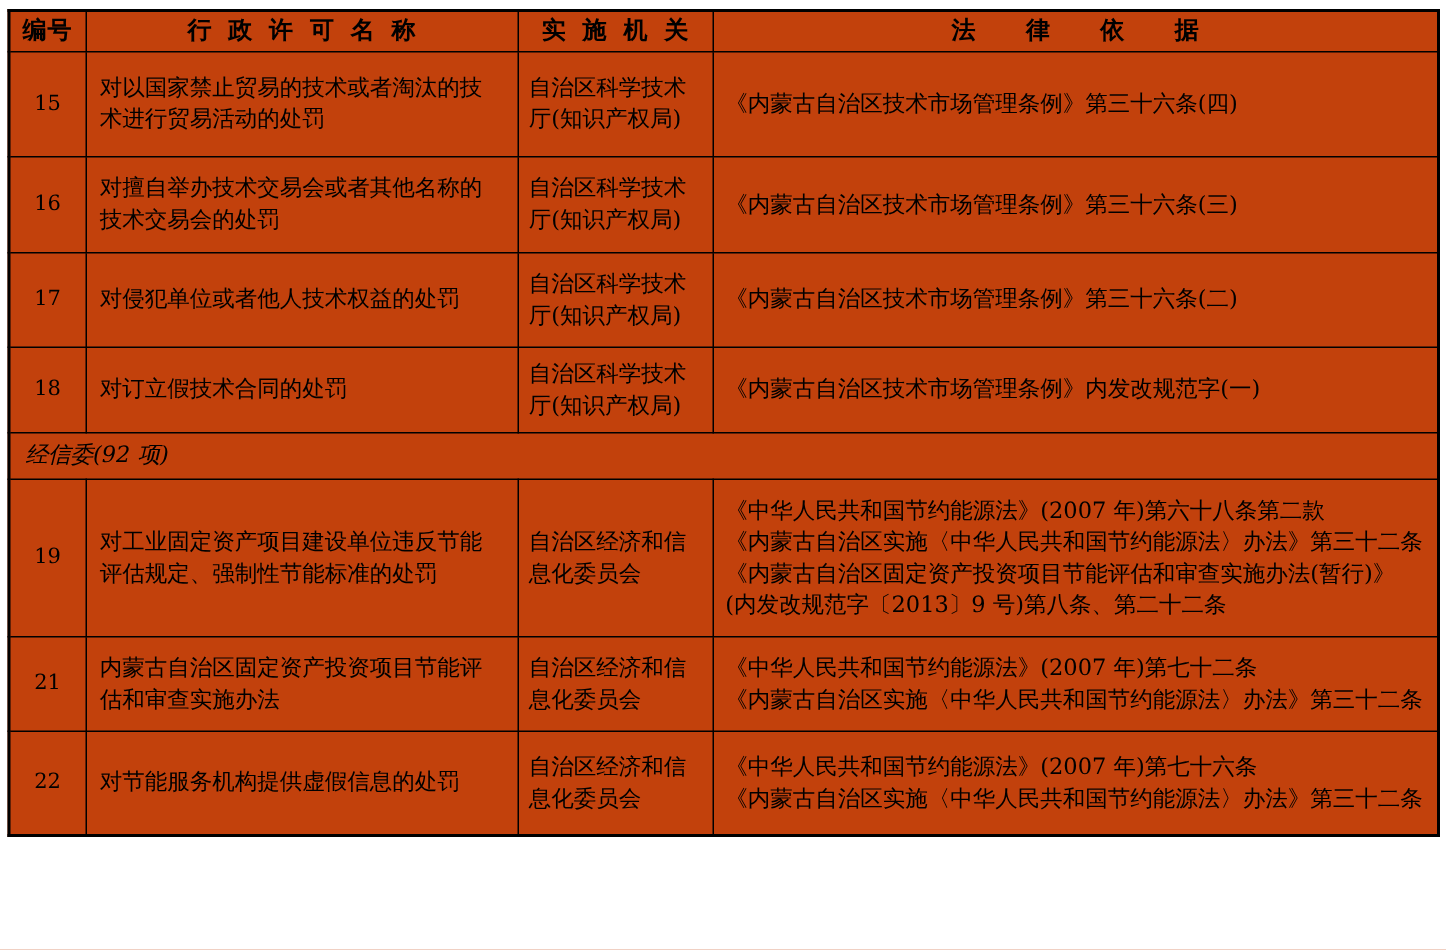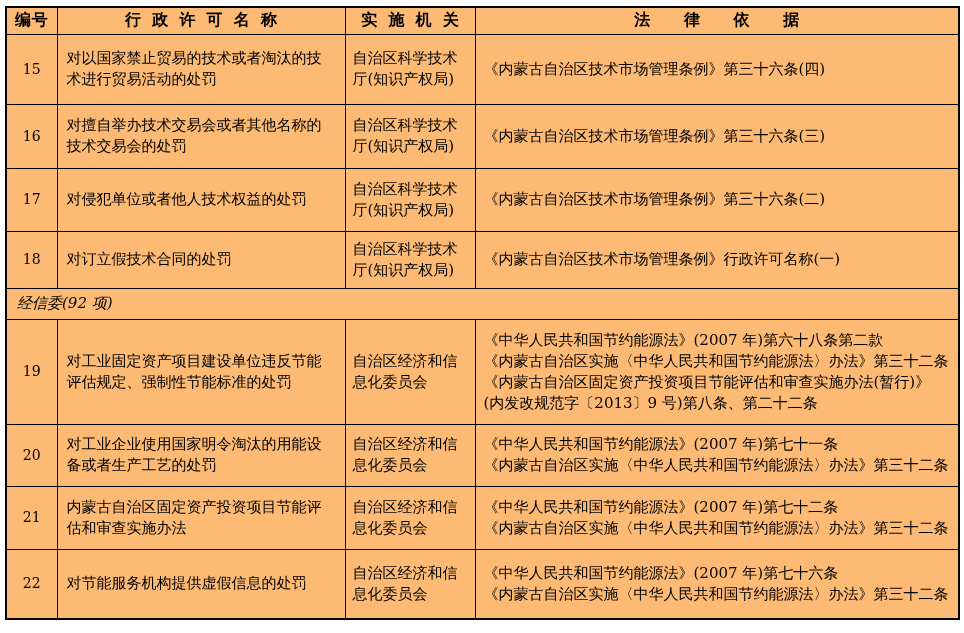--- a/index.html
+++ b/index.html
@@ -14,21 +14,21 @@
   }
   .doc-wrap {
     position: absolute;
     left: 5px;
     top: 6px;
   }
   table.license-table {
     border-collapse: collapse;
     table-layout: fixed;
     width: 953px;
-    background: #fdba74;
+    background: #c2410c;
   }
   table.license-table, table.license-table td, table.license-table th {
     border: 1px solid #000000;
   }
   table.license-table {
     border-width: 2px;
   }
   th {
     font-size: 16px;
     font-weight: bold;
@@ -111,44 +111,35 @@
           <td class="agency-cell">自治区科学技术厅(知识产权局)</td>
           <td class="legal-cell">
             <div class="legal-line">《内蒙古自治区技术市场管理条例》第三十六条(二)</div>
           </td>
         </tr>
         <tr style="height: 57px;">
           <td class="id-cell">18</td>
           <td class="name-cell">对订立假技术合同的处罚</td>
           <td class="agency-cell">自治区科学技术厅(知识产权局)</td>
           <td class="legal-cell">
-            <div class="legal-line">《内蒙古自治区技术市场管理条例》行政许可名称(一)</div>
+            <div class="legal-line">《内蒙古自治区技术市场管理条例》内发改规范字(一)</div>
           </td>
         </tr>
         <tr style="height: 31px;">
           <td colspan="4" class="section-cell">经信委(92 项)</td>
         </tr>
         <tr style="height: 105px;">
           <td class="id-cell">19</td>
           <td class="name-cell">对工业固定资产项目建设单位违反节能评估规定、强制性节能标准的处罚</td>
           <td class="agency-cell">自治区经济和信息化委员会</td>
           <td class="legal-cell">
             <div class="legal-line">《中华人民共和国节约能源法》(2007 年)第六十八条第二款</div>
             <div class="legal-line">《内蒙古自治区实施〈中华人民共和国节约能源法〉办法》第三十二条</div>
             <div class="legal-line">《内蒙古自治区固定资产投资项目节能评估和审查实施办法(暂行)》</div>
             <div class="legal-line">(内发改规范字〔2013〕9 号)第八条、第二十二条</div>
-          </td>
-        </tr>
-        <tr style="height: 62px;">
-          <td class="id-cell">20</td>
-          <td class="name-cell">对工业企业使用国家明令淘汰的用能设备或者生产工艺的处罚</td>
-          <td class="agency-cell">自治区经济和信息化委员会</td>
-          <td class="legal-cell">
-            <div class="legal-line">《中华人民共和国节约能源法》(2007 年)第七十一条</div>
-            <div class="legal-line">《内蒙古自治区实施〈中华人民共和国节约能源法〉办法》第三十二条</div>
           </td>
         </tr>
         <tr style="height: 63px;">
           <td class="id-cell">21</td>
           <td class="name-cell">内蒙古自治区固定资产投资项目节能评估和审查实施办法</td>
           <td class="agency-cell">自治区经济和信息化委员会</td>
           <td class="legal-cell">
             <div class="legal-line">《中华人民共和国节约能源法》(2007 年)第七十二条</div>
             <div class="legal-line">《内蒙古自治区实施〈中华人民共和国节约能源法〉办法》第三十二条</div>
           </td>

